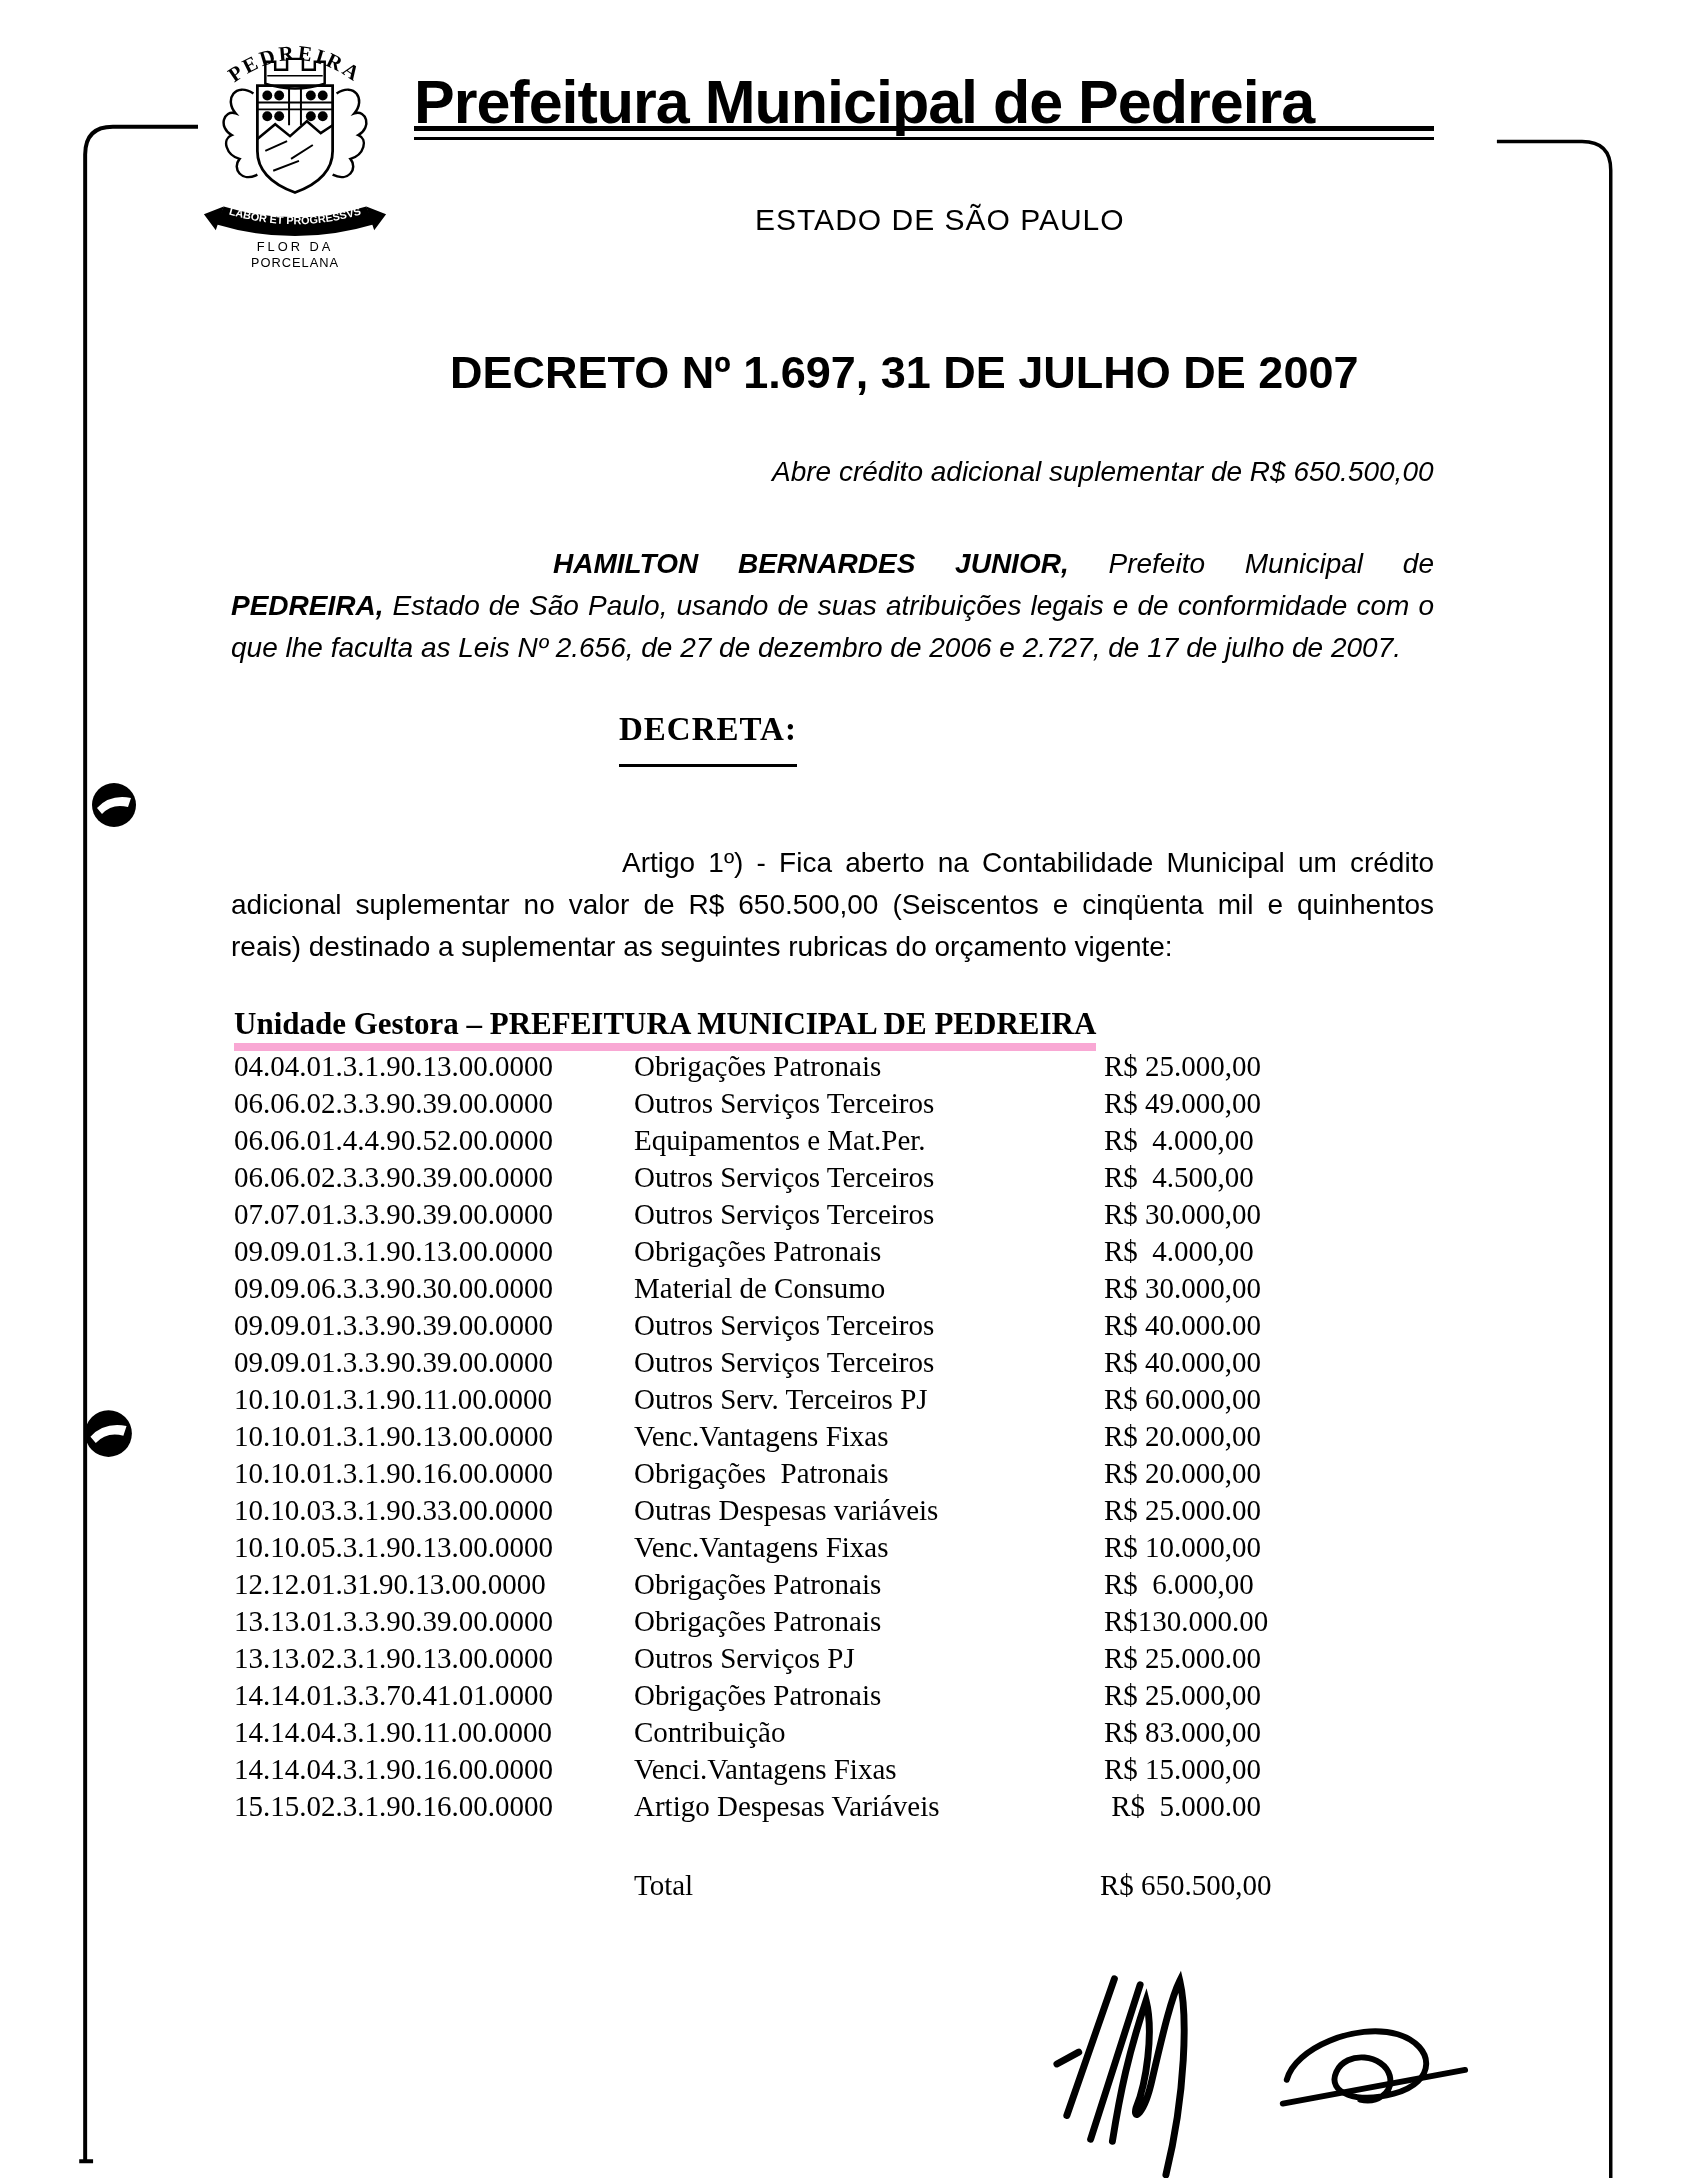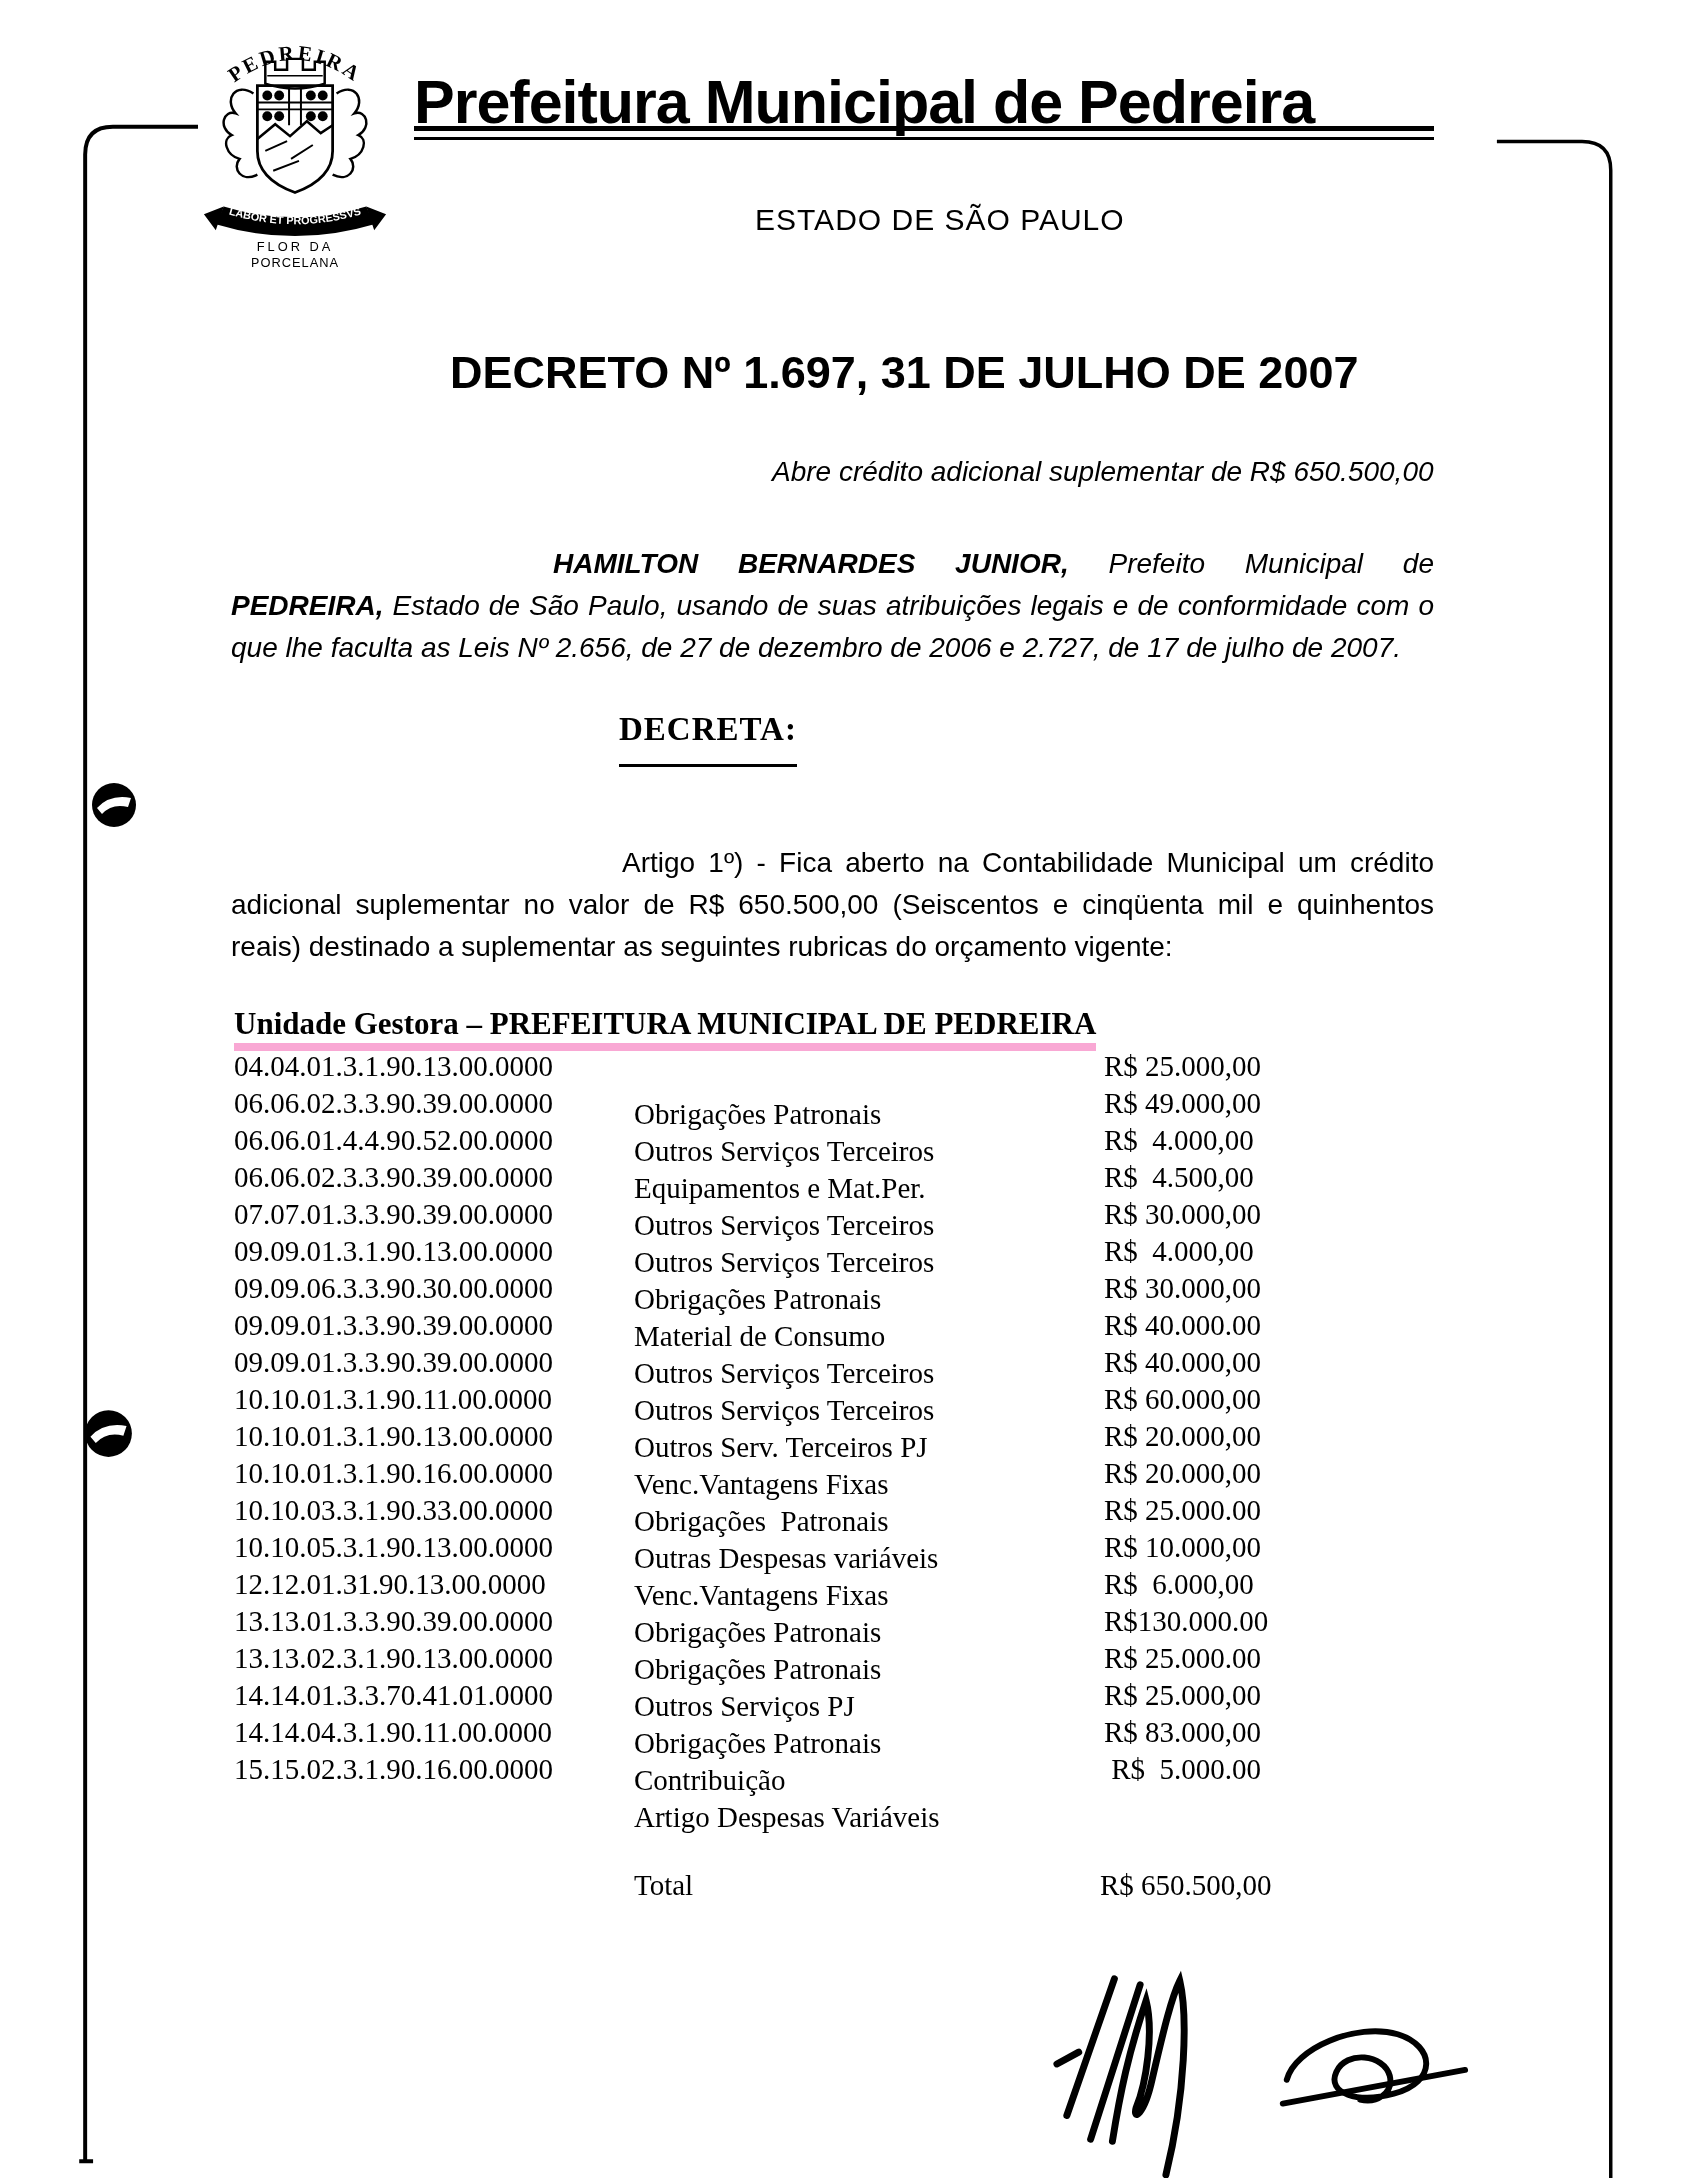--- a/index.html
+++ b/index.html
@@ -65,21 +65,21 @@
   .table-heading{
     display:inline-block;
     font-weight:bold;font-size:31px;
     border-bottom:8px solid #f9a8d4;padding-bottom:1px;
     white-space:nowrap;
   }
   .rows{position:absolute;left:0;top:44px;width:1203px;}
   .trow{position:relative;height:37px;}
   .trow span{position:absolute;white-space:pre;}
   .tcode{left:0;}
-  .tdesc{left:400px;margin-top:48px;}
+  .tdesc{left:400px;}
   .tval{left:870px;}
   .total-row{position:absolute;left:234px;top:1869px;width:1203px;
     font-family:"Liberation Serif", serif;font-size:29px;}
   .total-label{position:absolute;left:400px;}
   .total-value{position:absolute;left:866px;white-space:pre;}
   
   .signatures{position:absolute;left:1049px;top:1945px;width:426px;height:233px;}
   .hole-mark{position:absolute;width:48px;height:48px;}
   .hole-mark-1{left:90px;top:781px;}
   .hole-mark-2{left:83px;top:1408px;width:51px;height:51px;}
@@ -255,20 +255,25 @@
           <span class="tdesc">Obrigações Patronais</span>
           <span class="tval">R$ 25.000,00</span>
         </div>
 
         <div class="trow">
           <span class="tcode">14.14.04.3.1.90.11.00.0000</span>
           <span class="tdesc">Contribuição</span>
           <span class="tval">R$ 83.000,00</span>
         </div>
 
+        <div class="trow">
+          <span class="tcode">14.14.04.3.1.90.16.00.0000</span>
+          <span class="tdesc">Venci.Vantagens Fixas</span>
+          <span class="tval">R$ 15.000,00</span>
+        </div>
 
         <div class="trow">
           <span class="tcode">15.15.02.3.1.90.16.00.0000</span>
           <span class="tdesc">Artigo Despesas Variáveis</span>
           <span class="tval"> R$  5.000.00</span>
         </div>
 
     </div>
   </div>
 

